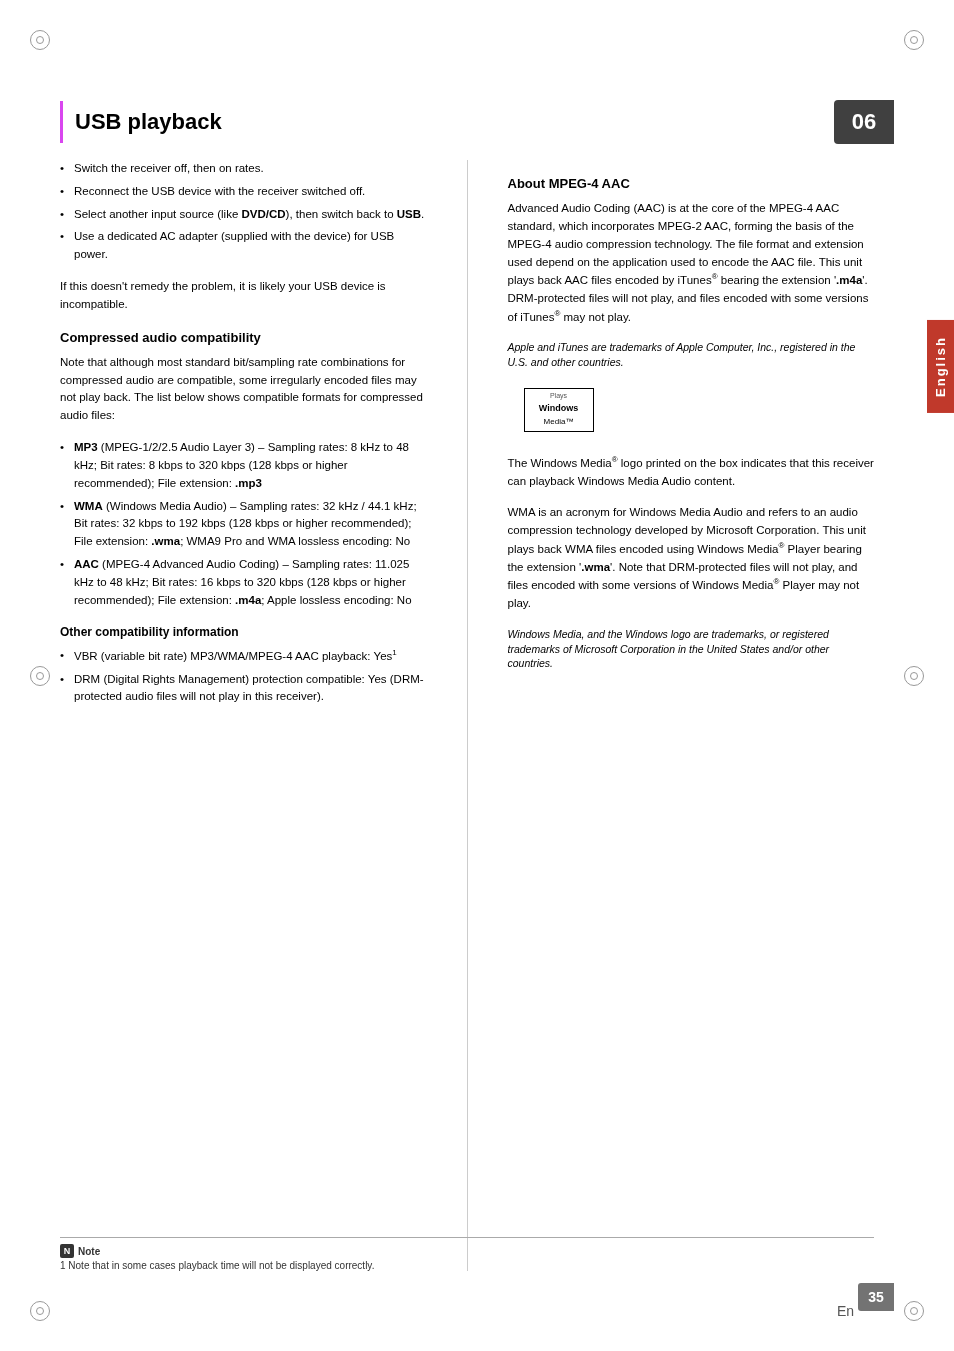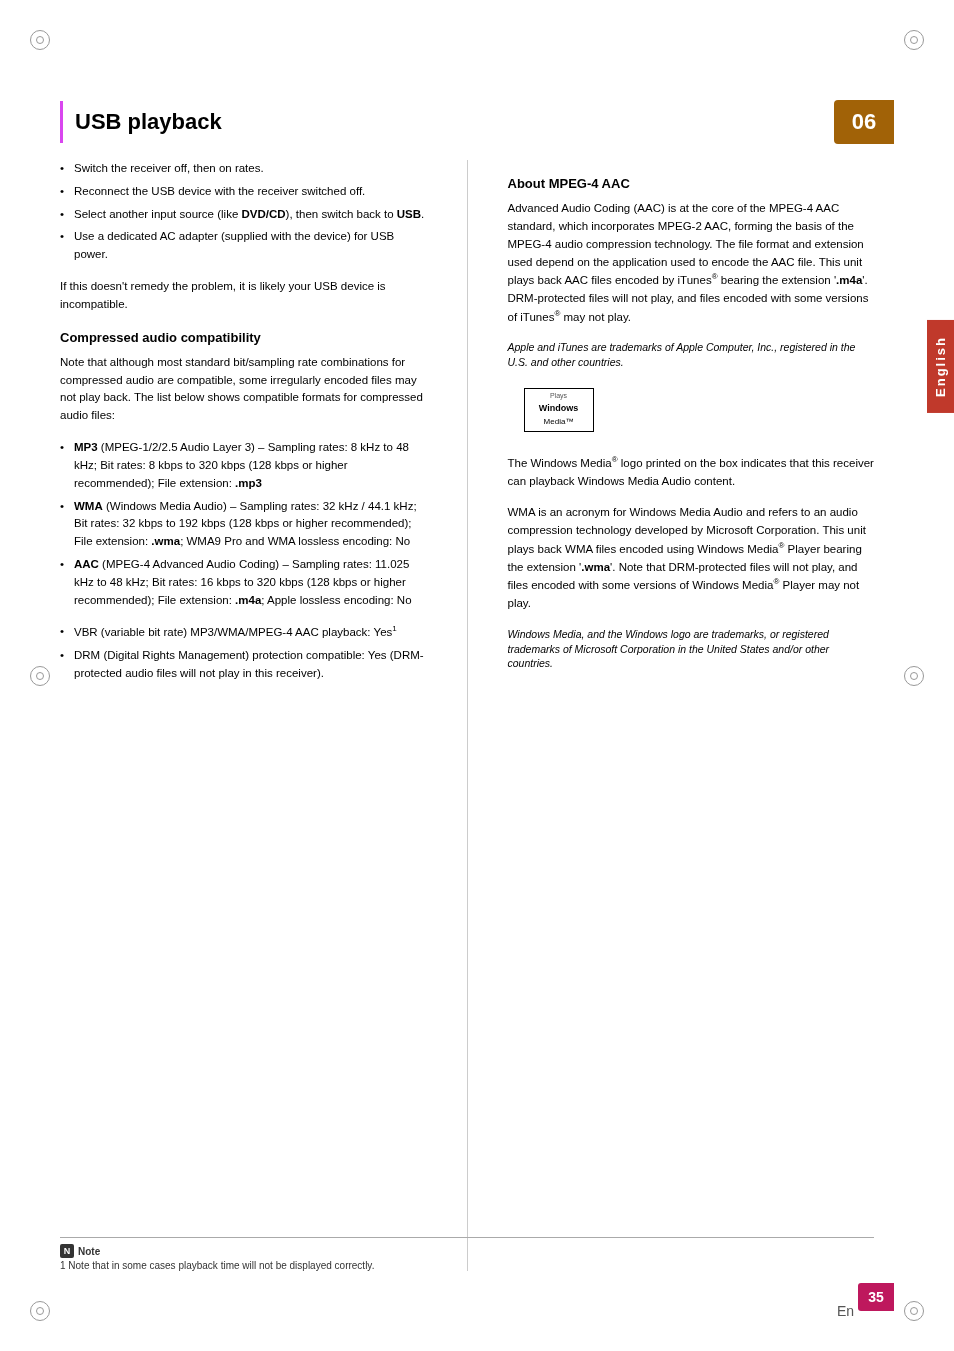--- a/index.html
+++ b/index.html
@@ -51,21 +51,21 @@
     }
 
     .page-title {
       font-size: 22px;
       font-weight: bold;
       padding: 8px 0 8px 12px;
       border-left: 3px solid #d946ef;
     }
 
     .chapter-badge {
-      background: #a16207;
+      background: #404040;
       color: #fff;
       font-size: 22px;
       font-weight: bold;
       width: 60px;
       height: 44px;
       display: flex;
       align-items: center;
       justify-content: center;
       border-radius: 4px 0 0 4px;
     }
@@ -180,21 +180,21 @@
       color: #fff;
       font-size: 9px;
       font-weight: bold;
     }
 
     
     .page-number-box {
       position: absolute;
       bottom: 40px;
       right: 60px;
-      background: #be185d;
+      background: #737373;
       color: #fff;
       width: 36px;
       height: 28px;
       display: flex;
       align-items: center;
       justify-content: center;
       font-size: 14px;
       font-weight: bold;
       border-radius: 3px 0 0 3px;
     }
@@ -330,20 +330,21 @@
       <div class="section-heading">Compressed audio compatibility</div>
 
       <p class="intro-text">Note that although most standard bit/sampling rate combinations for compressed audio are compatible, some irregularly encoded files may not play back. The list below shows compatible formats for compressed audio files:</p>
 
       <ul class="bullet-list">
         <li><span class="bold">MP3</span> (MPEG-1/2/2.5 Audio Layer 3) – Sampling rates: 8 kHz to 48 kHz; Bit rates: 8 kbps to 320 kbps (128 kbps or higher recommended); File extension: <strong>.mp3</strong></li>
         <li><span class="bold">WMA</span> (Windows Media Audio) – Sampling rates: 32 kHz / 44.1 kHz; Bit rates: 32 kbps to 192 kbps (128 kbps or higher recommended); File extension: <strong>.wma</strong>; WMA9 Pro and WMA lossless encoding: No</li>
         <li><span class="bold">AAC</span> (MPEG-4 Advanced Audio Coding) – Sampling rates: 11.025 kHz to 48 kHz; Bit rates: 16 kbps to 320 kbps (128 kbps or higher recommended); File extension: <strong>.m4a</strong>; Apple lossless encoding: No</li>
       </ul>
 
+      <div class="subsection-heading">Other compatibility information</div>
 
       <ul class="bullet-list">
         <li>VBR (variable bit rate) MP3/WMA/MPEG-4 AAC playback: Yes<sup>1</sup></li>
         <li>DRM (Digital Rights Management) protection compatible: Yes (DRM-protected audio files will not play in this receiver).</li>
       </ul>
 
     </div>
 
     <div class="divider-line"></div>
 

